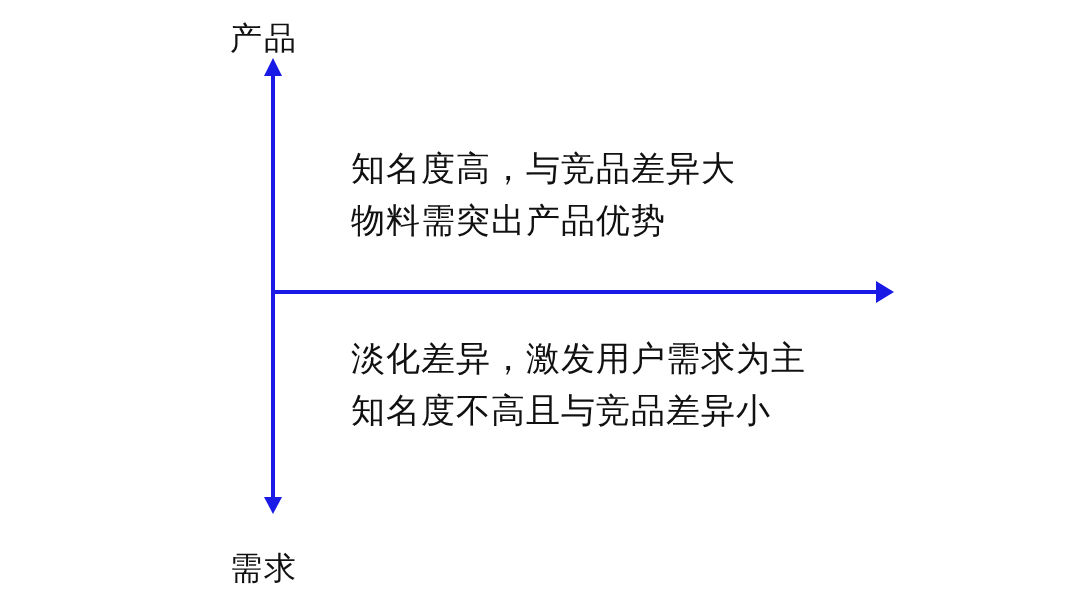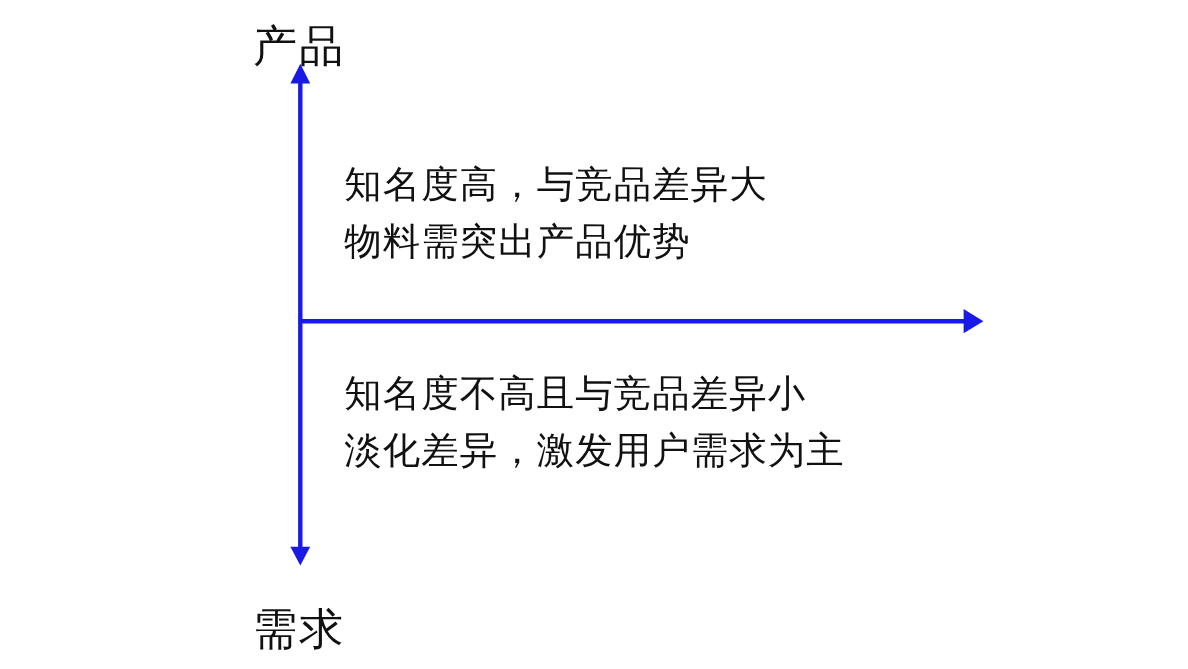--- a/index.html
+++ b/index.html
@@ -1,21 +1,21 @@
 <!DOCTYPE html>
 <html><head>
   <meta charset="utf-8">
   <style>
     html, body { margin: 0; padding: 0; background: #ffffff; }
     body { width: 1080px; height: 608px; position: relative; overflow: hidden;
            font-family: "DejaVu Serif", "Liberation Serif", serif; color: #111; }
-    .label { position: absolute; font-size: 40px; line-height: 1; letter-spacing: 2px; }
+    .label { position: absolute; font-size: 32px; line-height: 1; letter-spacing: 2px; }
     .axis-top { left: 230px; top: 22px; }
     .axis-bottom { left: 230px; top: 528px; margin-top: 24px; }
-    .quad { position: absolute; font-size: 34px; line-height: 52px; letter-spacing: 1px; white-space: nowrap; }
+    .quad { position: absolute; font-size: 34px; line-height: 52px; letter-spacing: 1px; white-space: nowrap; margin-left: 38px; }
     .quad-top { left: 313px; top: 142px; }
     .quad-bottom { left: 313px; top: 332px; }
     svg.axes { position: absolute; left: 0; top: 0; }
   </style>
 </head>
 <body>
 
 <div>
   <svg class="axes" width="1080" height="608">
 
@@ -29,16 +29,16 @@
 
   <div class="label axis-top">产品</div>
   <div class="label axis-bottom">需求</div>
 
   <div class="quad quad-top">
     <div>知名度高，与竞品差异大</div>
     <div>物料需突出产品优势</div>
   </div>
 
   <div class="quad quad-bottom">
+    <div>淡化差异，激发用户需求为主</div>
     <div>知名度不高且与竞品差异小</div>
-    <div>淡化差异，激发用户需求为主</div>
   </div>
 </div>
 
 </body></html>

